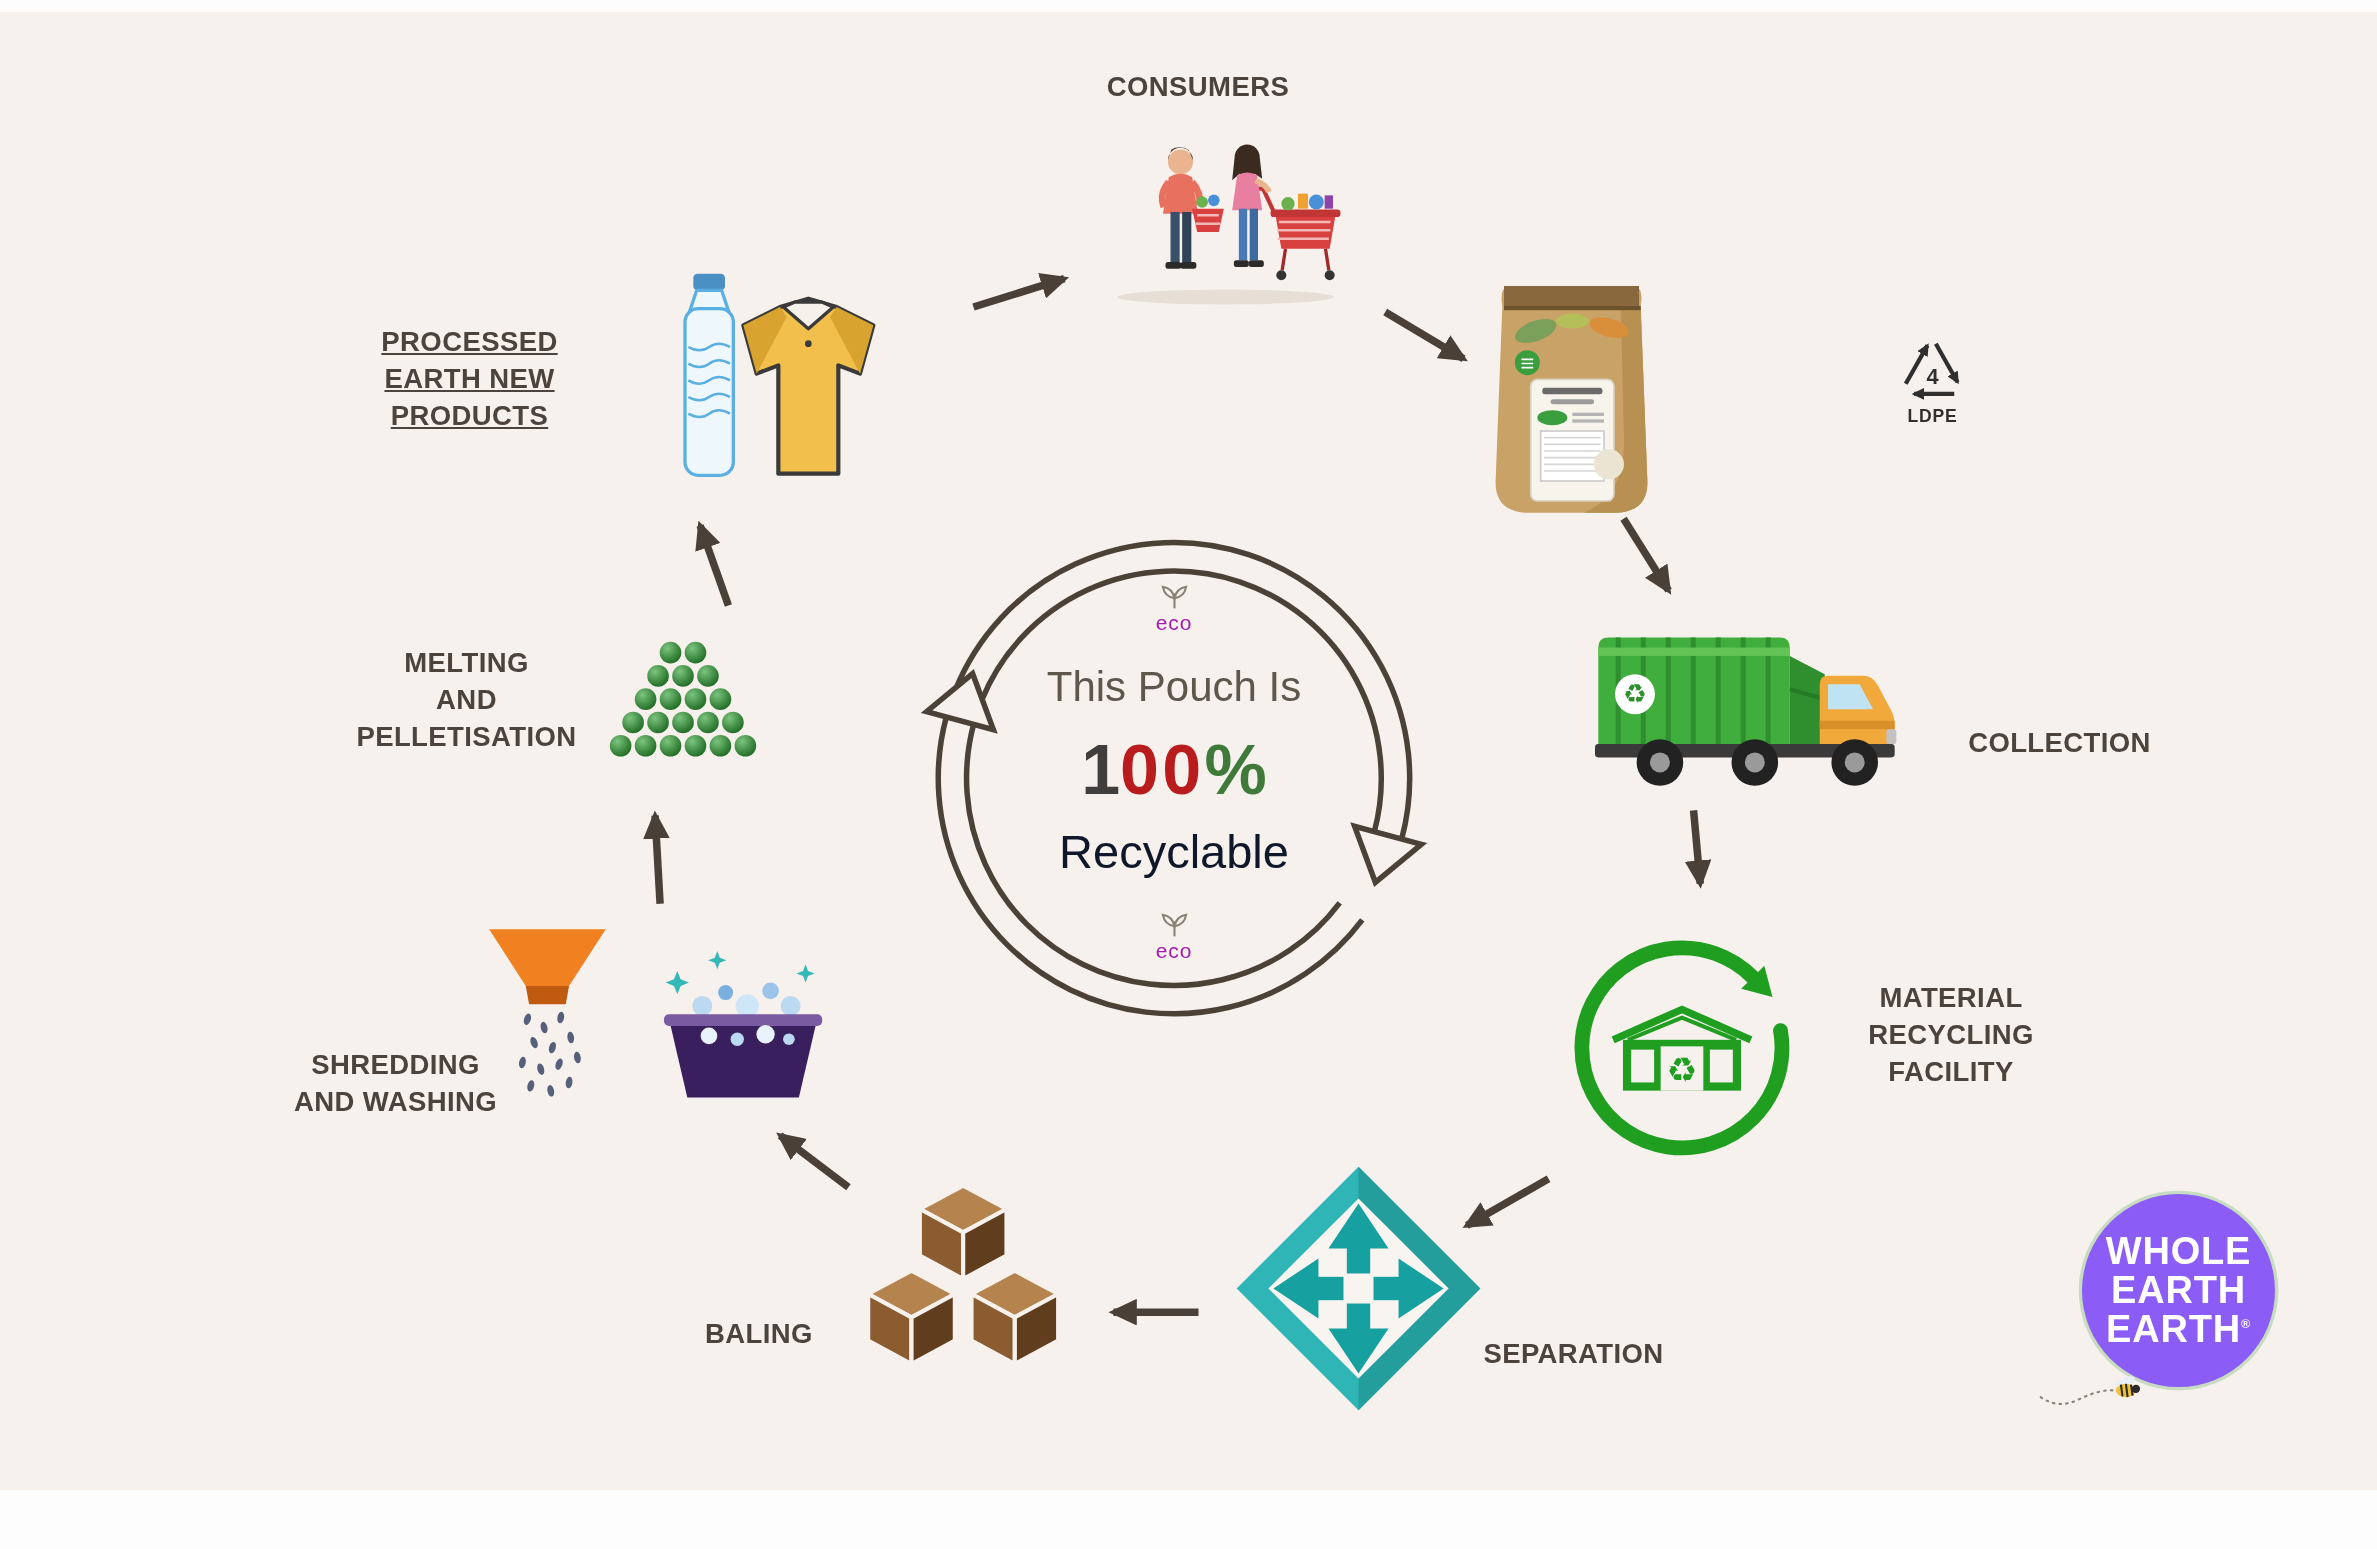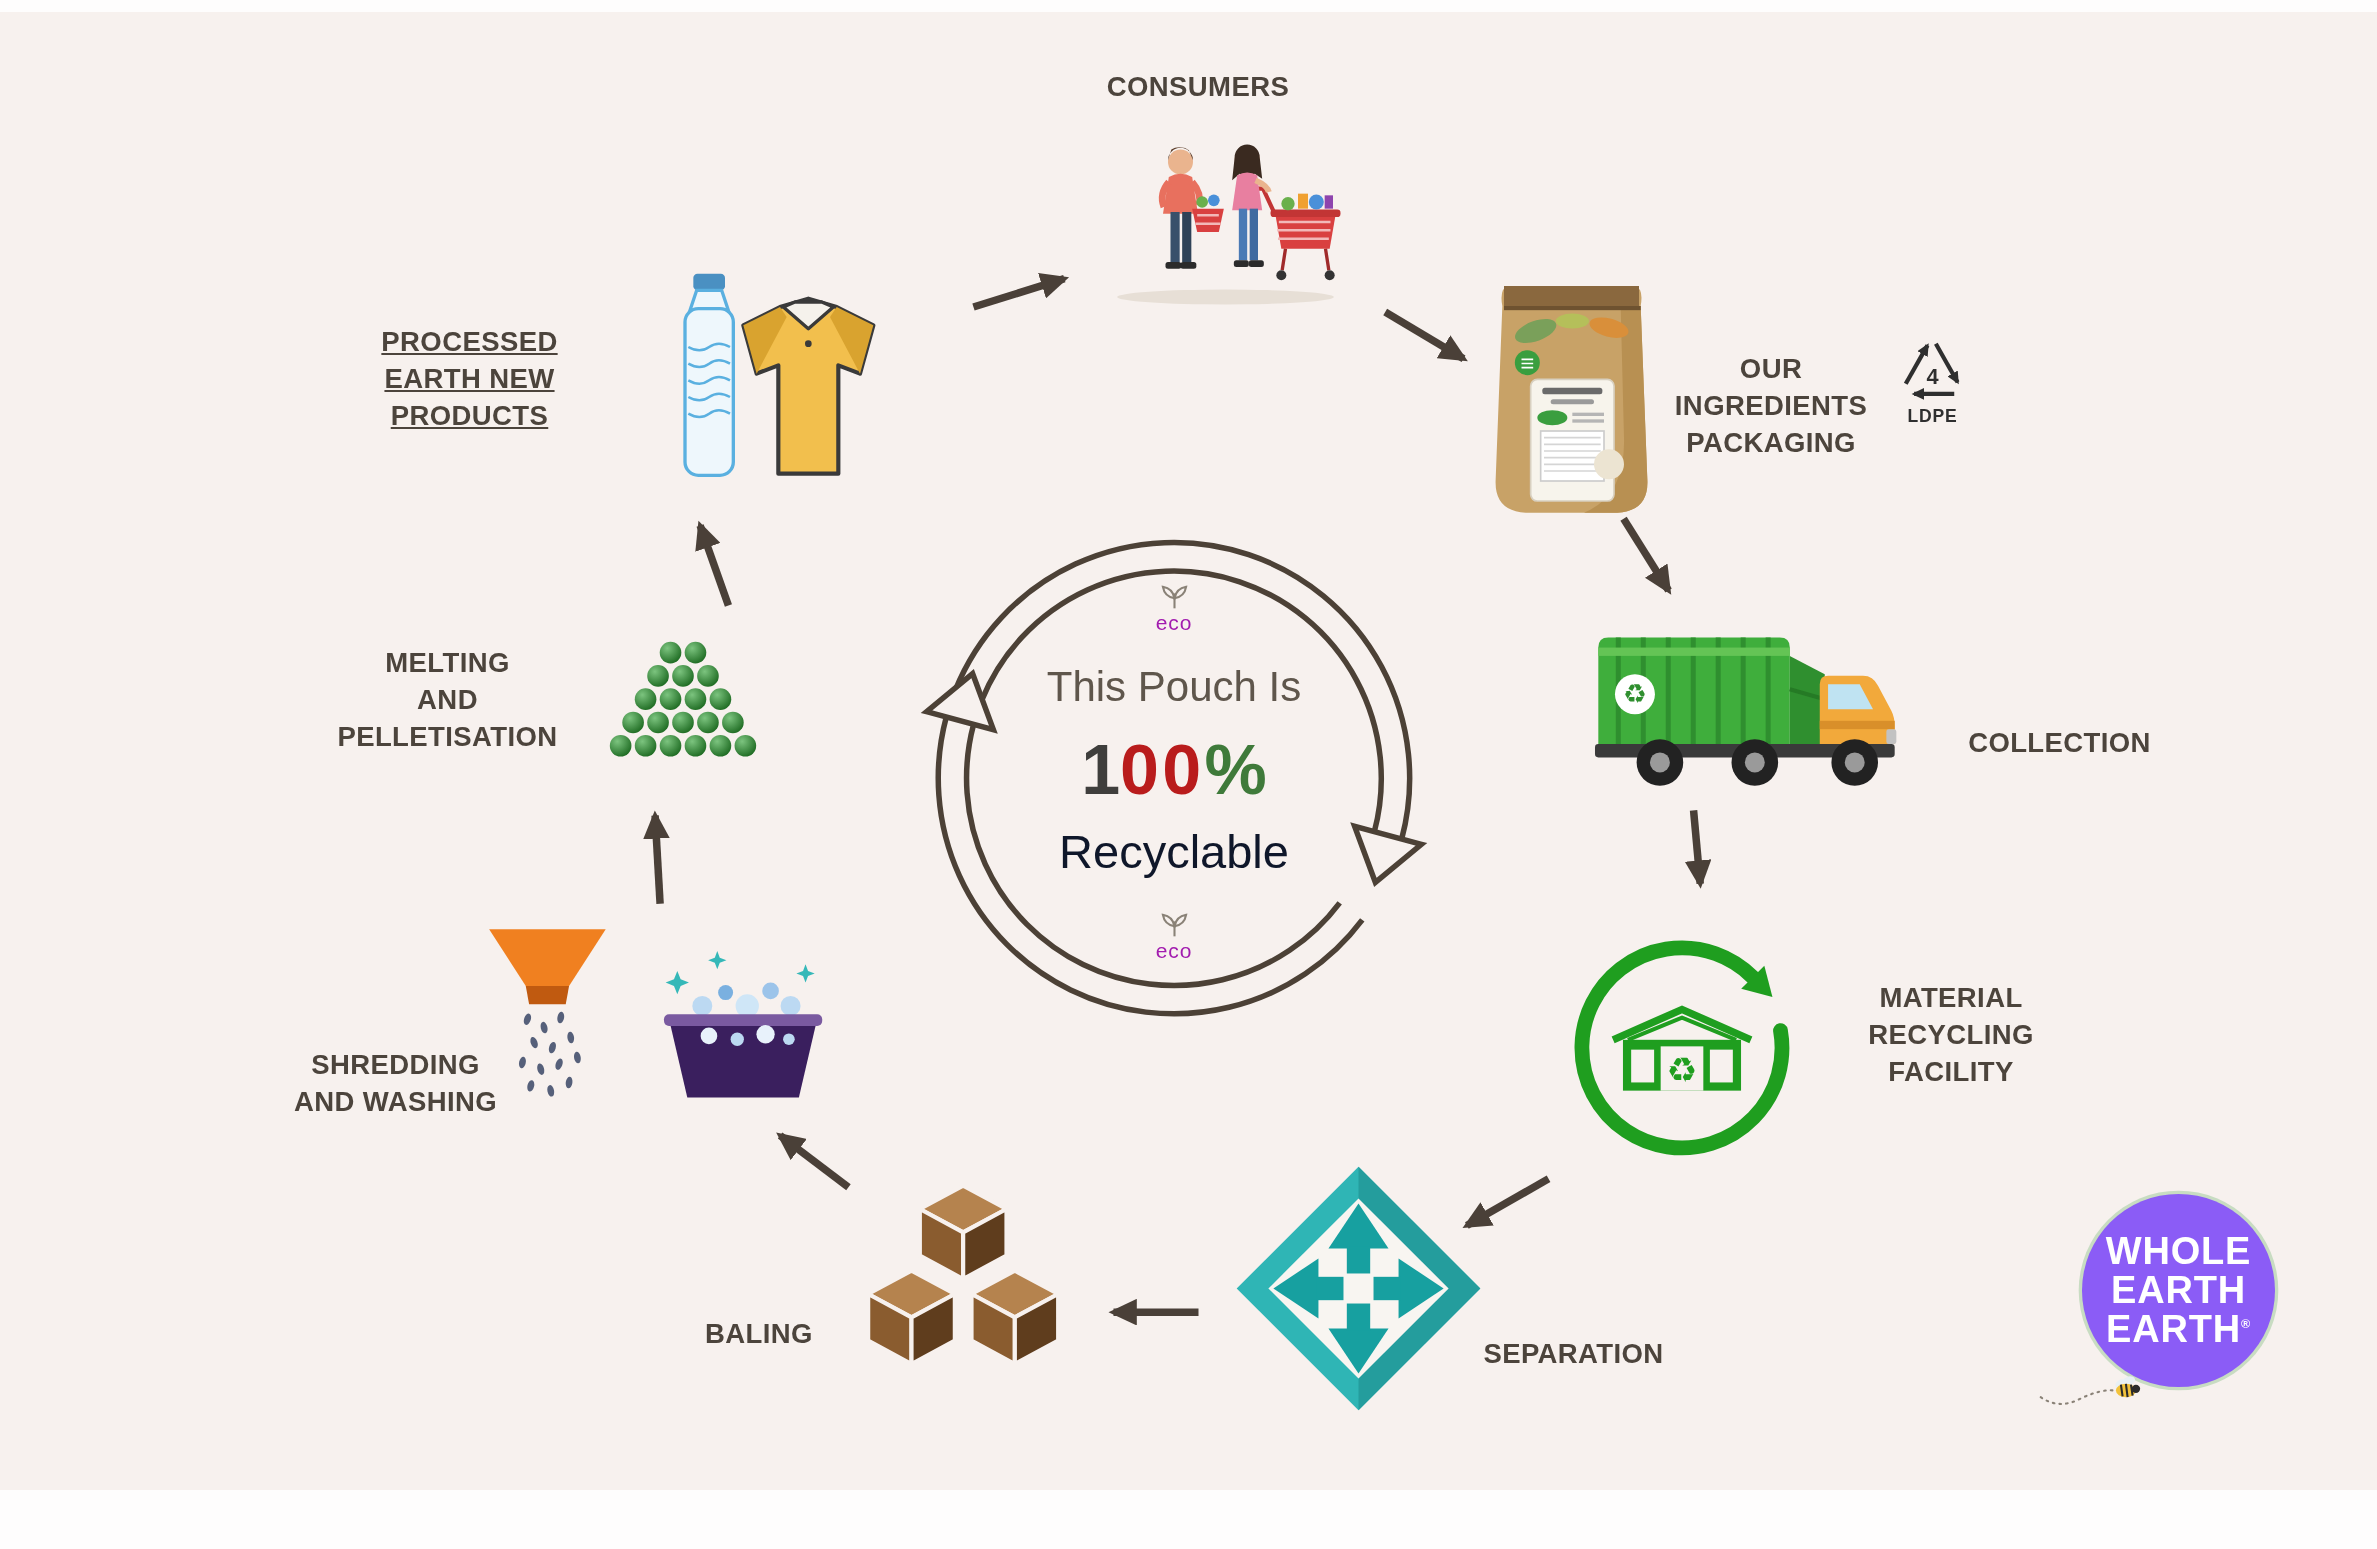--- a/index.html
+++ b/index.html
@@ -152,24 +152,20 @@
     <rect x="56" y="130" width="100" height="146" rx="8" fill="#f7f4ec" stroke="#d8d0c0" stroke-width="2"></rect>
     <rect x="70" y="140" width="72" height="8" rx="3" fill="#6a6a6a"></rect>
     <rect x="80" y="154" width="52" height="6" rx="3" fill="#9a9a9a"></rect>
     <ellipse cx="82" cy="176" rx="18" ry="9" fill="#3a9e3f"></ellipse>
     <rect x="106" y="170" width="38" height="4" fill="#b5b5b5"></rect>
     <rect x="106" y="178" width="38" height="4" fill="#b5b5b5"></rect>
     <rect x="68" y="192" width="76" height="60" fill="#ffffff" stroke="#cccccc" stroke-width="2"></rect>
     <path d="M72 200 h68 M72 208 h68 M72 216 h68 M72 224 h68 M72 232 h68 M72 240 h68" stroke="#d5d5d5" stroke-width="2"></path>
     <circle cx="150" cy="232" r="18" fill="#ece4d2"></circle>
   </svg>
-  <div class="label" style="left:1646px;top:350px;width:250px;">
-    <span>OUR INGREDIENTS</span>
-    <span>PACKAGING</span>
-  </div>
   <svg class="step-icon" style="left:1894px;top:332px;" width="77" height="97" viewBox="0 0 92 116">
     <defs>
       <marker id="lah" markerUnits="userSpaceOnUse" markerWidth="16" markerHeight="14" refX="12" refY="7" orient="auto">
         <path d="M0,0 L15,7 L0,14 Z" fill="#2f2f2f"></path>
       </marker>
     </defs>
     <g stroke="#2f2f2f" stroke-width="5" fill="none">
       <path d="M50 14 L76 60" marker-end="url(#lah)"></path>
       <path d="M72 74 L24 74" marker-end="url(#lah)"></path>
       <path d="M14 62 L40 16" marker-end="url(#lah)"></path>
@@ -320,21 +316,21 @@
         <circle cx="125" cy="106" r="13"></circle>
         <circle cx="155" cy="106" r="13"></circle>
       <circle cx="20" cy="134" r="13"></circle>
         <circle cx="50" cy="134" r="13"></circle>
         <circle cx="80" cy="134" r="13"></circle>
         <circle cx="110" cy="134" r="13"></circle>
         <circle cx="140" cy="134" r="13"></circle>
         <circle cx="170" cy="134" r="13"></circle>
     </g>
   </svg>
-  <div class="label" style="left:335px;top:644px;width:225px;">
+  <div class="label" style="left:354px;top:644px;width:225px;">
     <span>MELTING</span>
     <span>AND</span>
     <span>PELLETISATION</span>
   </div>
 
   <svg class="step-icon" style="left:650px;top:267px;" width="275" height="225" viewBox="0 0 330 270">
     <g>
       <rect x="52" y="8" width="38" height="20" rx="5" fill="#4a90c2"></rect>
       <path d="M56 28 L86 28 L94 52 L48 52 Z" fill="#eef7fc" stroke="#5ab0e0" stroke-width="4"></path>
       <rect x="42" y="50" width="58" height="200" rx="16" fill="#eef7fc" stroke="#5ab0e0" stroke-width="4"></rect>

